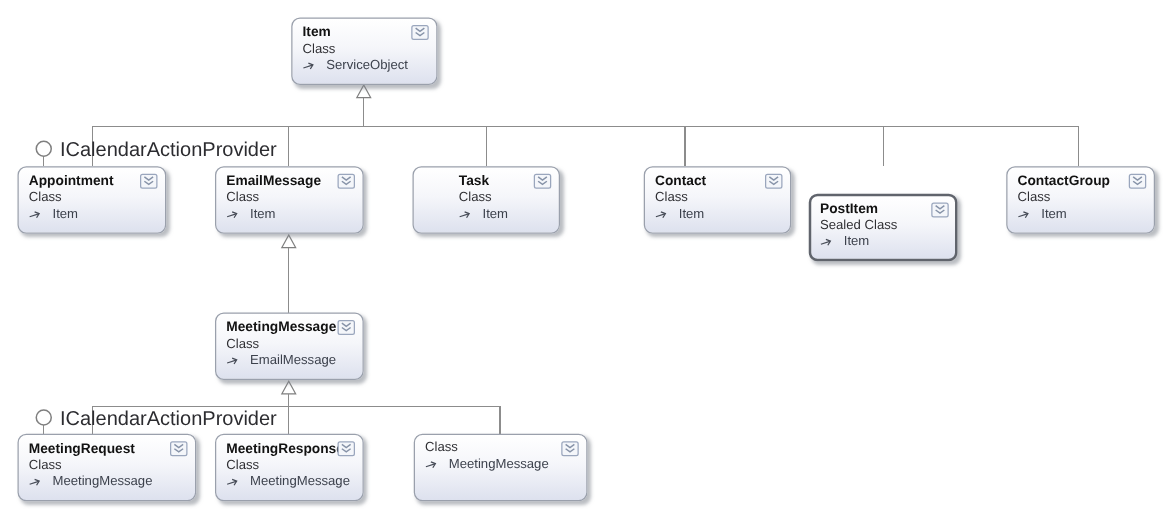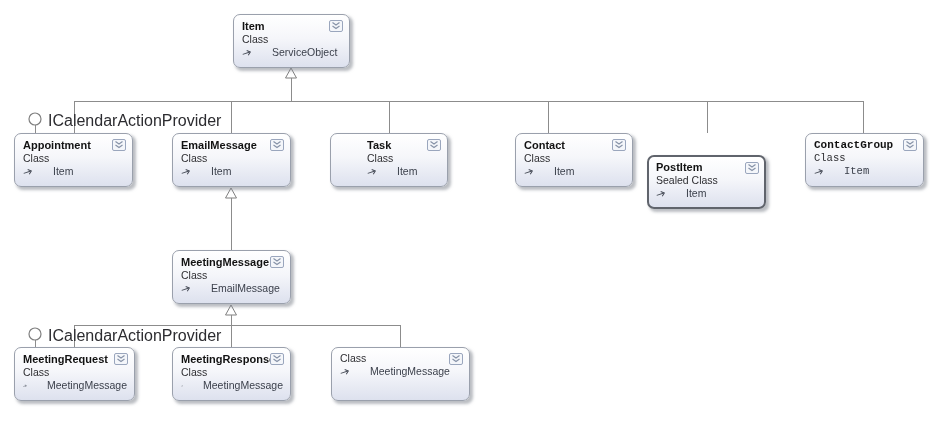--- a/index.html
+++ b/index.html
@@ -14,38 +14,38 @@
   .node{
     position:absolute;height:54px;box-sizing:border-box;
     border:1px solid #9aa0ac;border-radius:7px;
     background:linear-gradient(180deg,#ffffff 0%,#f5f6fa 45%,#dde1ee 100%);
     box-shadow:2.5px 2.5px 3px rgba(130,134,143,0.55);
     padding:4px 7px 0 8px;
   }
   .node.sealed{border:2px solid #60646c;padding:3px 6px 0 7px;margin-top:22px;}
   .node .title{font-size:11px;font-weight:bold;color:#121212;line-height:14px;white-space:nowrap;}
   .node .kind{font-size:10.5px;color:#2e2e32;line-height:13px;white-space:nowrap;}
-  .node .base{font-size:10.5px;color:#3c414c;line-height:13px;display:flex;align-items:center;gap:20px;white-space:nowrap;}
+  .node .base{font-size:10.5px;color:#3c414c;line-height:13px;display:flex;align-items:center;gap:9px;white-space:nowrap;}
   .collapse{
     position:absolute;top:5px;right:6px;width:14px;height:12px;
     border:1px solid #9aa6bd;border-radius:2px;background:#f4f6fa;
     padding:0;margin:0;display:flex;align-items:center;justify-content:center;cursor:pointer;
   }
   .node.sealed .collapse{top:5px;right:5px;}
 
   
   #node-item{left:233px;top:14px;width:117px;}
   #node-appointment{left:14px;top:133px;width:119px;}
   #node-emailMessage{left:172px;top:133px;width:119px;}
   #node-task{left:330px;top:133px;width:118px;padding-left:36px;}
   #node-contact{left:515px;top:133px;width:118px;}
   #node-postItem{left:647px;top:133px;width:119px;}
-  #node-contactGroup{left:805px;top:133px;width:119px;font-family:Liberation Mono, monospace;}
+  #node-contactGroup{left:805px;top:133px;width:119px;}
   #node-meetingMessage{left:172px;top:250px;width:119px;}
-  #node-meetingRequest{left:14px;top:347px;width:121px;}
+  #node-meetingRequest{left:14px;top:347px;width:143px;}
   #node-meetingResponse{left:172px;top:347px;width:119px;}
   #node-meetingCancellation{left:331px;top:347px;width:139px;}
 
   
   .lollipop-label{
     position:absolute;font-size:16px;color:#2c2c30;line-height:13px;white-space:nowrap;
   }
   #lollipop-label-1{left:48px;top:114px;}
   #lollipop-label-2{left:48px;top:329px;}
 

